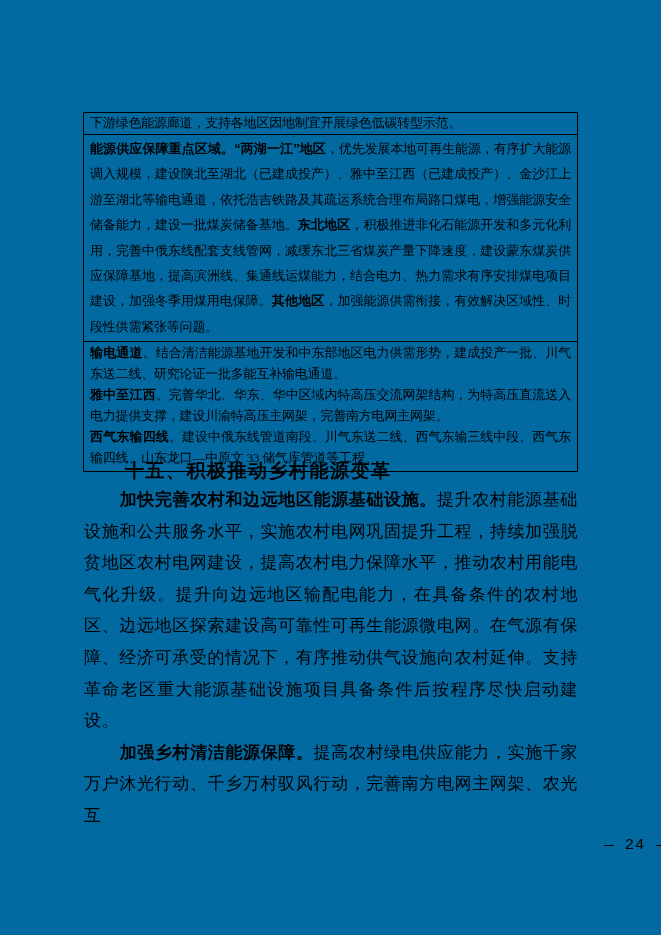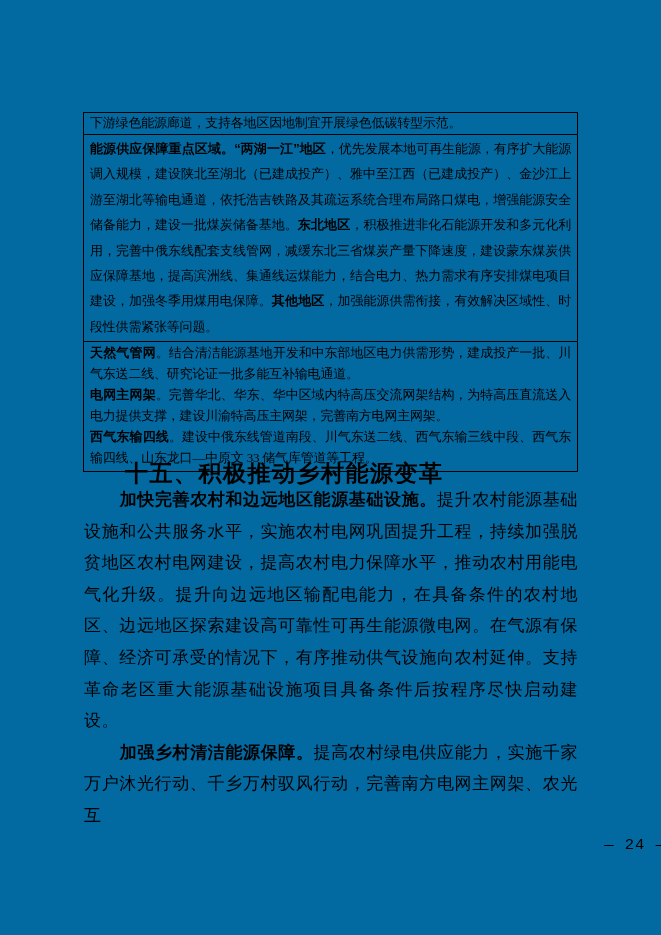--- a/index.html
+++ b/index.html
@@ -22,21 +22,21 @@
   .doc-table tr:nth-child(3) td { line-height:20.9px; }
   .cell-para { margin:0; }
   .seg-bold {
     font-family:"Liberation Sans","DejaVu Sans",sans-serif;
     font-weight:bold; letter-spacing:0;margin-top:28px;
   }
   
   .section-heading {
     position:absolute; left:125px; top:458px; margin:0;
     font-family:"Liberation Sans","DejaVu Sans",sans-serif;
-    font-weight:bold; font-size:23px; letter-spacing:1.5px; color:#000;
+    font-weight:bold; font-size:19px; letter-spacing:1.5px; color:#000;
   }
   
   .body-text {
     position:absolute; left:84px; top:484px; width:494px;
   }
   .body-para {
     margin:0; font-size:17px; line-height:31.6px; letter-spacing:0.6px;
     text-align:justify; text-justify:inter-character; text-indent:2.1em;
     color:#000;
   }
@@ -59,22 +59,22 @@
             <div class="cell-para"><span>下游绿色能源廊道，支持各地区因地制宜开展绿色低碳转型示范。</span></div>
           </td>
         </tr>
         <tr>
           <td>
             <div class="cell-para"><span class="seg-bold">能源供应保障重点区域。“两湖一江”地区</span><span>，优先发展本地可再生能源，有序扩大能源调入规模，建设陕北至湖北（已建成投产）、雅中至江西（已建成投产）、金沙江上游至湖北等输电通道，依托浩吉铁路及其疏运系统合理布局路口煤电，增强能源安全储备能力，建设一批煤炭储备基地。</span><span class="seg-bold">东北地区</span><span>，积极推进非化石能源开发和多元化利用，完善中俄东线配套支线管网，减缓东北三省煤炭产量下降速度，建设蒙东煤炭供应保障基地，提高滨洲线、集通线运煤能力，结合电力、热力需求有序安排煤电项目建设，加强冬季用煤用电保障。</span><span class="seg-bold">其他地区</span><span>，加强能源供需衔接，有效解决区域性、时段性供需紧张等问题。</span></div>
           </td>
         </tr>
         <tr>
           <td>
-            <div class="cell-para"><span class="seg-bold">天然气管网</span><span>。结合清洁能源基地开发和中东部地区电力供需形势，建成投产一批、川气东送二线、研究论证一批多能互补输电通道。</span></div>
-            <div class="cell-para"><span class="seg-bold">电网主网架</span><span>。完善华北、华东、华中区域内特高压交流网架结构，为特高压直流送入电力提供支撑，建设川渝特高压主网架，完善南方电网主网架。</span></div>
+            <div class="cell-para"><span class="seg-bold">输电通道</span><span>。结合清洁能源基地开发和中东部地区电力供需形势，建成投产一批、川气东送二线、研究论证一批多能互补输电通道。</span></div>
+            <div class="cell-para"><span class="seg-bold">雅中至江西</span><span>。完善华北、华东、华中区域内特高压交流网架结构，为特高压直流送入电力提供支撑，建设川渝特高压主网架，完善南方电网主网架。</span></div>
             <div class="cell-para"><span class="seg-bold">西气东输四线</span><span>。建设中俄东线管道南段、川气东送二线、西气东输三线中段、西气东输四线、山东龙口—中原文 33 储气库管道等工程。</span></div>
           </td>
         </tr>
       </tbody>
   </table>
 
   <h2 class="section-heading">十五、积极推动乡村能源变革</h2>
 
   <div class="body-text">
       <p class="body-para"><span class="body-lead">加快完善农村和边远地区能源基础设施。</span><span>提升农村能源基础设施和公共服务水平，实施农村电网巩固提升工程，持续加强脱贫地区农村电网建设，提高农村电力保障水平，推动农村用能电气化升级。提升向边远地区输配电能力，在具备条件的农村地区、边远地区探索建设高可靠性可再生能源微电网。在气源有保障、经济可承受的情况下，有序推动供气设施向农村延伸。支持革命老区重大能源基础设施项目具备条件后按程序尽快启动建设。</span></p>

